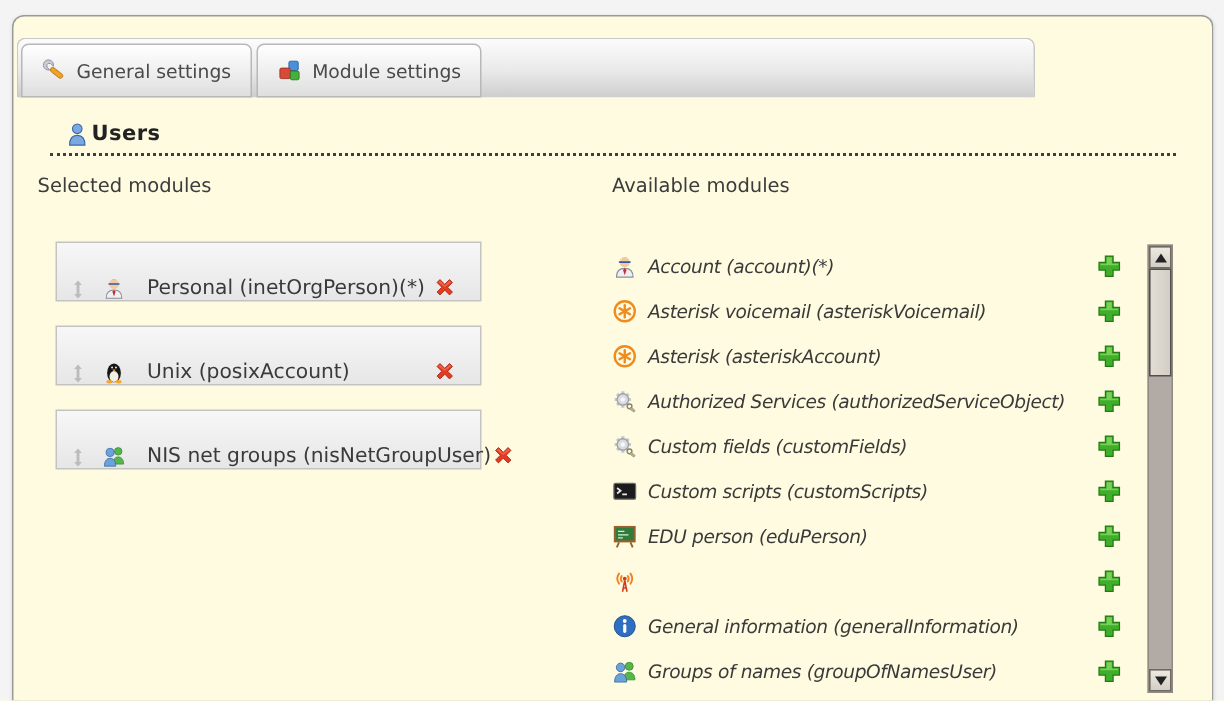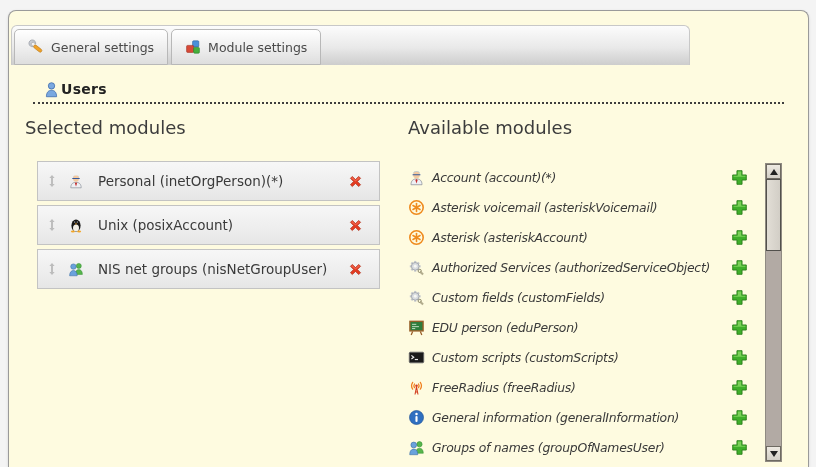--- a/index.html
+++ b/index.html
@@ -49,30 +49,30 @@
   
   .section-header {
     position:absolute; left:24px; top:70px; width:751px;
     border-bottom:2px dotted #3e3e3e;
     padding:0 0 4px 10px;
     display:flex; align-items:flex-start; gap:1px;
   }
   .section-header .hicon svg { width:17px; height:17px; display:block; }
   .section-header .htitle { font-weight:bold; font-size:14px; color:#222; letter-spacing:0.3px; }
   
-  .col-label { position:absolute; font-size:18px; color:#3c3c3c; white-space:nowrap; }
+  .col-label { position:absolute; font-size:13px; color:#3c3c3c; white-space:nowrap; }
   .col-label.selected-label  { left:16px;  top:106px; }
   .col-label.available-label { left:399px; top:106px; }
   
   .selected-list { position:absolute; left:28px; top:150px; width:343px; }
   .sel-row {
-    width:343px; height:40px; margin-bottom:4px;
+    width:284px; height:40px; margin-bottom:16px;
     background:linear-gradient(180deg,#f7f7f7 0%,#eeeeee 55%,#e6e6e6 100%);
     border:1px solid #c3c3c3;
-    display:flex; align-items:center;
+    display:flex; align-items:flex-end;
   }
   .sel-row .drag { width:10px; height:14px; margin-left:9px; cursor:ns-resize; }
   .sel-row .drag svg { width:10px; height:14px; display:block; }
   .sel-row .micon { width:16px; height:16px; margin-left:11px; }
   .sel-row .micon svg { width:16px; height:16px; display:block; }
   .sel-row .mlabel { margin-left:14px; font-size:13.5px; color:#3a3a3a; white-space:nowrap; }
   .sel-row .remove { margin-left:auto; margin-right:15px; width:17px; height:17px; cursor:pointer; }
   .sel-row .remove svg { width:17px; height:17px; display:block; }
   
   .available-list { position:absolute; left:399px; top:151px; width:340px; }
@@ -321,63 +321,62 @@
         <span class="add">
           <svg viewBox="0 0 16 16">
             <path d="M5.6 1.6 H10.4 V5.6 H14.4 V10.4 H10.4 V14.4 H5.6 V10.4 H1.6 V5.6 H5.6 Z" fill="#3fae2a" stroke="#237a14" stroke-width="0.8"></path>
             <path d="M6.4 2.4 H9.6 V6.4 H13.6 V7.4 H2.4 V6.4 H6.4 Z" fill="#84d65f" opacity="0.85"></path>
           </svg>
         </span>
       </div>
       <div class="avail-row">
         <span class="micon">
           <svg viewBox="0 0 16 16">
+            <rect x="1.2" y="3" width="13.6" height="10" rx="1" fill="#1b1b1b" stroke="#6a6a6a" stroke-width="0.8"></rect>
+            <path d="M3.2 6 L5.4 7.7 L3.2 9.4" fill="none" stroke="#e8e8e8" stroke-width="1.1"></path>
+            <line x1="6.4" y1="9.9" x2="9.4" y2="9.9" stroke="#e8e8e8" stroke-width="1.1"></line>
+          </svg>
+        </span>
+        <span class="mlabel">Custom scripts (customScripts)</span>
+        <span class="add">
+          <svg viewBox="0 0 16 16">
+            <path d="M5.6 1.6 H10.4 V5.6 H14.4 V10.4 H10.4 V14.4 H5.6 V10.4 H1.6 V5.6 H5.6 Z" fill="#3fae2a" stroke="#237a14" stroke-width="0.8"></path>
+            <path d="M6.4 2.4 H9.6 V6.4 H13.6 V7.4 H2.4 V6.4 H6.4 Z" fill="#84d65f" opacity="0.85"></path>
+          </svg>
+        </span>
+      </div>
+      <div class="avail-row">
+        <span class="micon">
+          <svg viewBox="0 0 16 16">
             <rect x="1.8" y="2.2" width="12.4" height="9" fill="#2e7d3c" stroke="#9a5f2a" stroke-width="1.3"></rect>
             <path d="M3.8 5 h4 M3.8 7.2 h6.5 M3.8 9 h3" stroke="#d8ecd8" stroke-width="0.8" fill="none"></path>
             <path d="M4.4 11.8 L3 15 M11.6 11.8 L13 15" stroke="#9a5f2a" stroke-width="1.2"></path>
           </svg>
         </span>
         <span class="mlabel">EDU person (eduPerson)</span>
-        <span class="add">
-          <svg viewBox="0 0 16 16">
-            <path d="M5.6 1.6 H10.4 V5.6 H14.4 V10.4 H10.4 V14.4 H5.6 V10.4 H1.6 V5.6 H5.6 Z" fill="#3fae2a" stroke="#237a14" stroke-width="0.8"></path>
-            <path d="M6.4 2.4 H9.6 V6.4 H13.6 V7.4 H2.4 V6.4 H6.4 Z" fill="#84d65f" opacity="0.85"></path>
-          </svg>
-        </span>
-      </div>
-      <div class="avail-row">
-        <span class="micon">
-          <svg viewBox="0 0 16 16">
-            <rect x="1.2" y="3" width="13.6" height="10" rx="1" fill="#1b1b1b" stroke="#6a6a6a" stroke-width="0.8"></rect>
-            <path d="M3.2 6 L5.4 7.7 L3.2 9.4" fill="none" stroke="#e8e8e8" stroke-width="1.1"></path>
-            <line x1="6.4" y1="9.9" x2="9.4" y2="9.9" stroke="#e8e8e8" stroke-width="1.1"></line>
-          </svg>
-        </span>
-        <span class="mlabel">Custom scripts (customScripts)</span>
         <span class="add">
           <svg viewBox="0 0 16 16">
             <path d="M5.6 1.6 H10.4 V5.6 H14.4 V10.4 H10.4 V14.4 H5.6 V10.4 H1.6 V5.6 H5.6 Z" fill="#3fae2a" stroke="#237a14" stroke-width="0.8"></path>
             <path d="M6.4 2.4 H9.6 V6.4 H13.6 V7.4 H2.4 V6.4 H6.4 Z" fill="#84d65f" opacity="0.85"></path>
           </svg>
         </span>
       </div>
       <div class="avail-row">
         <span class="micon">
           <svg viewBox="0 0 16 16">
             <g fill="none" stroke="#f08020" stroke-width="1.2" stroke-linecap="round">
               <path d="M4.4 3.2 A5.8 5.8 0 0 0 4.4 9.6"></path>
               <path d="M11.6 3.2 A5.8 5.8 0 0 1 11.6 9.6"></path>
               <path d="M6.1 4.7 A3 3 0 0 0 6.1 8.1"></path>
               <path d="M9.9 4.7 A3 3 0 0 1 9.9 8.1"></path>
             </g>
             <circle cx="8" cy="6.4" r="1.2" fill="#d23c1e"></circle>
             <path d="M8 7.4 L6.6 14.6 M8 7.4 L9.4 14.6 M6.9 12.2 L9.1 12.2" stroke="#d23c1e" stroke-width="1" fill="none"></path>
           </svg>
         </span>
-        <span class="mlabel">FreeRadius (freeRadius)</span>
         <span class="add">
           <svg viewBox="0 0 16 16">
             <path d="M5.6 1.6 H10.4 V5.6 H14.4 V10.4 H10.4 V14.4 H5.6 V10.4 H1.6 V5.6 H5.6 Z" fill="#3fae2a" stroke="#237a14" stroke-width="0.8"></path>
             <path d="M6.4 2.4 H9.6 V6.4 H13.6 V7.4 H2.4 V6.4 H6.4 Z" fill="#84d65f" opacity="0.85"></path>
           </svg>
         </span>
       </div>
       <div class="avail-row">
         <span class="micon">
           <svg viewBox="0 0 16 16">

